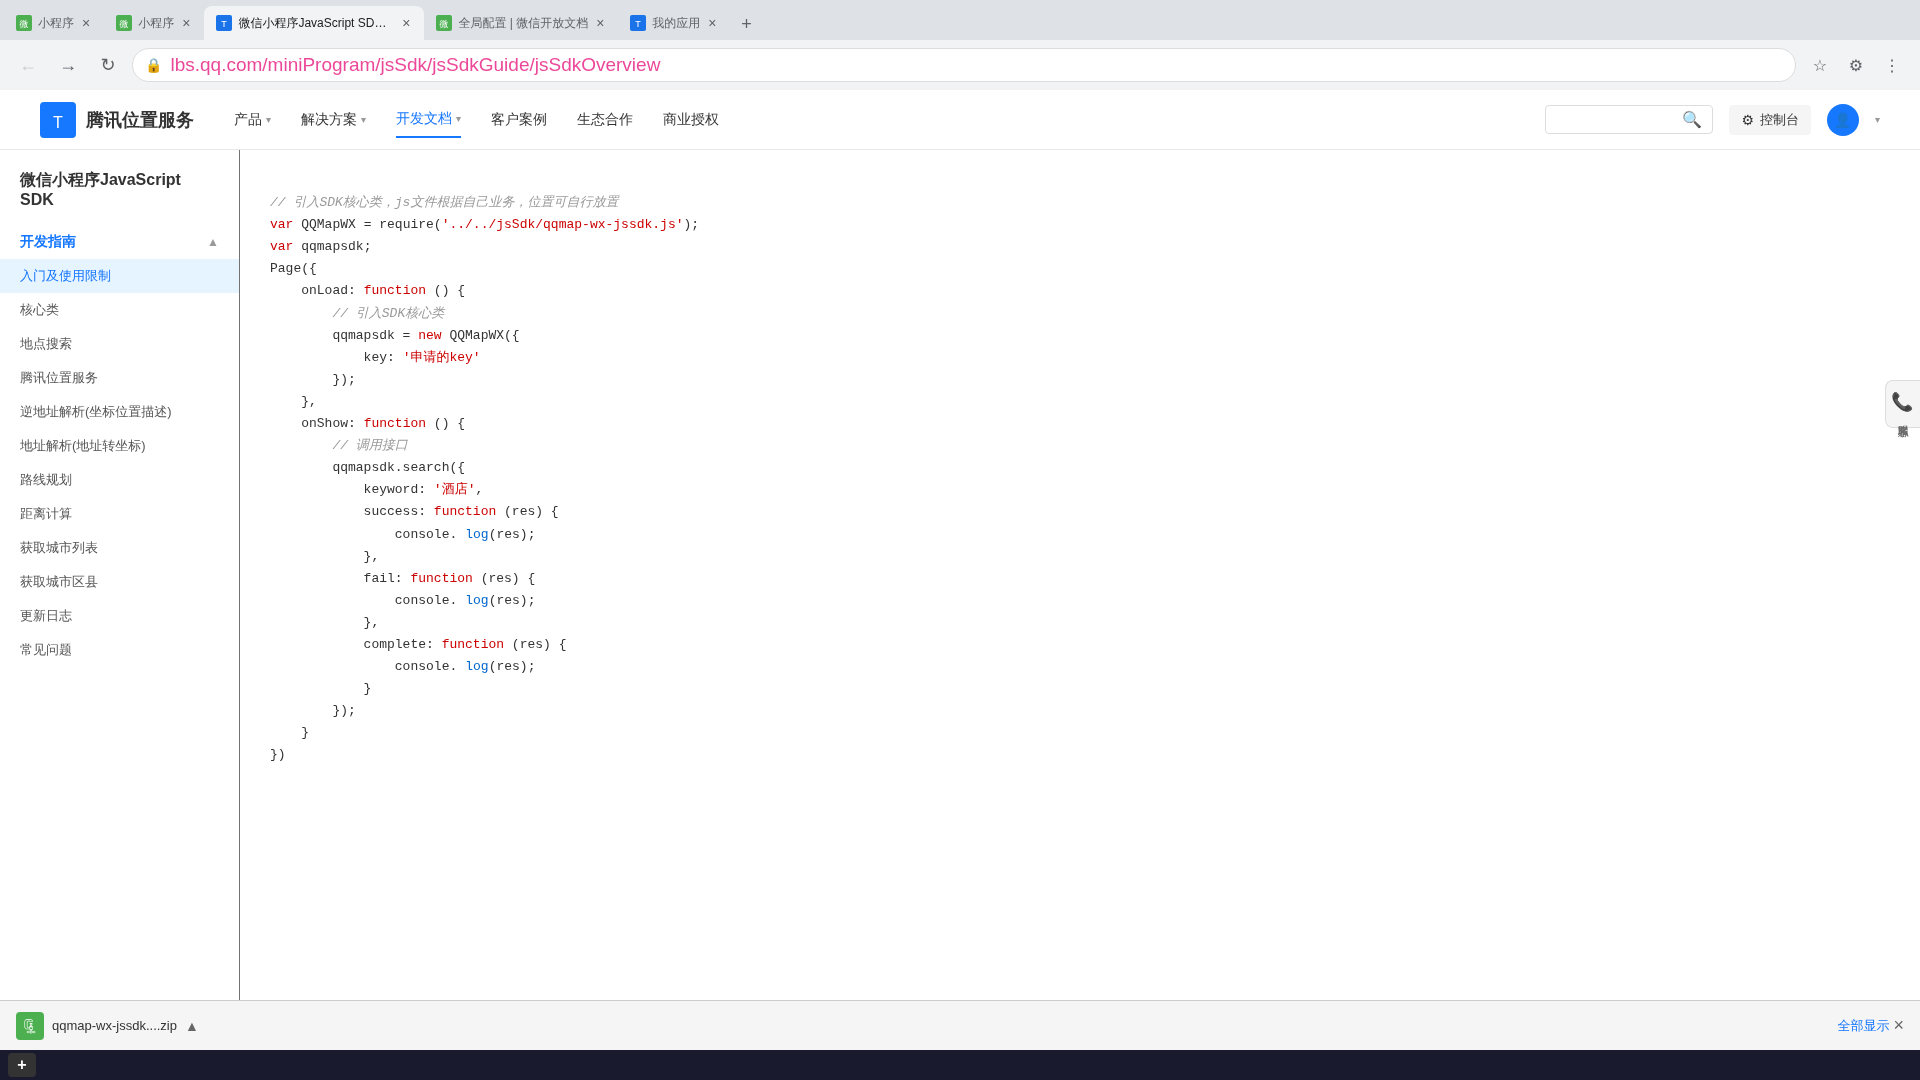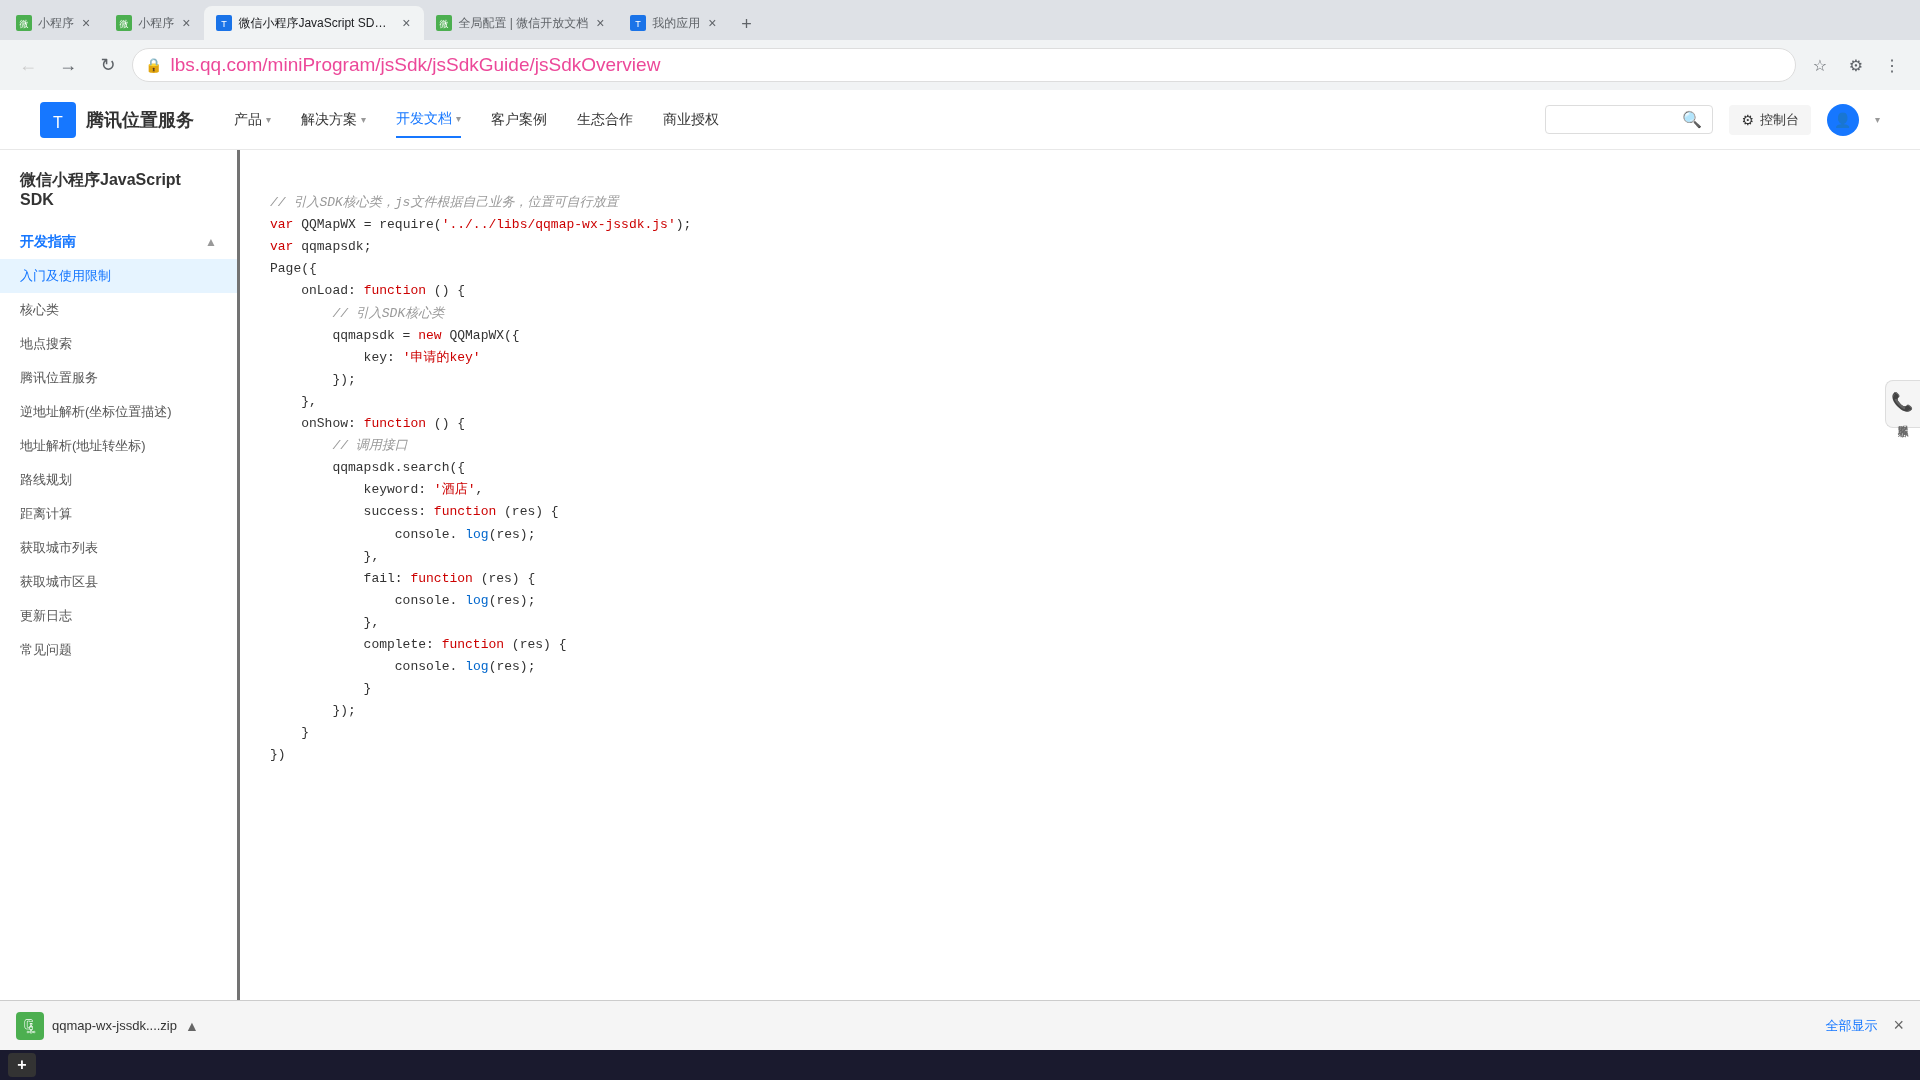--- a/index.html
+++ b/index.html
@@ -39,21 +39,21 @@
     .header-right { display: flex; align-items: center; gap: 16px; }
     .search-box { display: flex; align-items: center; border: 1px solid #ddd; border-radius: 4px; padding: 4px 10px; gap: 6px; }
     .search-box input { border: none; outline: none; font-size: 13px; width: 120px; }
     .control-btn { display: flex; align-items: center; gap: 6px; background: #f5f5f5; padding: 6px 12px; border-radius: 4px; cursor: pointer; font-size: 13px; color: #333; }
     .avatar { width: 32px; height: 32px; border-radius: 50%; background: #1677ff; display: flex; align-items: center; justify-content: center; color: white; font-size: 14px; cursor: pointer; }
 
     
     .content-area { display: flex; flex: 1; overflow: hidden; }
 
     
-    .sidebar { width: 240px; background: #fff; border-right: 3px solid #737373; padding: 20px 0; overflow-y: auto; flex-shrink: 0; }
+    .sidebar { width: 240px; background: #fff; border-right: 1px solid #737373; padding: 20px 0; overflow-y: auto; flex-shrink: 0; }
     .sidebar-title { font-size: 16px; font-weight: bold; color: #333; padding: 0 20px 16px; }
     .sidebar-section { margin-bottom: 4px; }
     .sidebar-section-header { display: flex; align-items: center; justify-content: space-between; padding: 8px 20px; font-size: 14px; color: #333; cursor: pointer; font-weight: bold; }
     .sidebar-section-header.active { color: #1677ff; }
     .sidebar-section-header .section-arrow { font-size: 12px; color: #999; }
     .sidebar-item { padding: 8px 20px; font-size: 13px; color: #555; cursor: pointer; border-radius: 0; }
     .sidebar-item.active { background: #e6f4ff; color: #1677ff; font-weight: 500; }
 
     
     .main-content { flex: 1; overflow-y: auto; padding: 0; position: relative; }
@@ -68,21 +68,21 @@
     .right-float { position: fixed; right: 0; top: 340px; background: #f5f5f5; border: 1px solid #ddd; border-right: none; border-radius: 8px 0 0 8px; padding: 10px 6px; display: flex; flex-direction: column; align-items: center; gap: 4px; cursor: pointer; }
     .right-float-icon { font-size: 18px; color: #666; }
     .right-float-text { font-size: 11px; color: #666; writing-mode: vertical-rl; text-orientation: mixed; }
 
     
     .download-bar { position: fixed; bottom: 0; left: 0; right: 0; height: 50px; background: #f5f5f5; border-top: 1px solid #ddd; display: flex; align-items: center; padding: 0 16px; gap: 12px; }
     .download-item { display: flex; align-items: center; gap: 8px; flex: 1; }
     .download-icon { width: 28px; height: 28px; background: #4caf50; border-radius: 4px; display: flex; align-items: center; justify-content: center; color: white; font-size: 14px; }
     .download-name { font-size: 13px; color: #333; }
     .download-arrow { font-size: 14px; color: #666; cursor: pointer; }
-    .download-right { display: flex; align-items: center; gap: 16px; }
+    .download-right { display: flex; align-items: center; gap: 4px; }
     .show-all-btn { font-size: 13px; color: #1677ff; cursor: pointer; }
     .close-download { font-size: 18px; color: #666; cursor: pointer; }
 
     
     .taskbar { position: fixed; bottom: 50px; left: 0; right: 0; height: 30px; background: #1a1a2e; display: flex; align-items: center; padding: 0 8px; gap: 8px; }
   </style>
 </head>
 <body>
 
 <div class="browser-chrome">
@@ -230,21 +230,21 @@
         <div class="sidebar-item">获取城市区县</div>
         <div class="sidebar-item">更新日志</div>
         <div class="sidebar-item">常见问题</div>
       </div>
     </div>
 
     <div class="main-content">
       <div class="code-container">
         <div class="code-block">
 <span class="code-comment">// 引入SDK核心类，js文件根据自己业务，位置可自行放置</span>
-<span><span class="code-keyword">var</span> <span>QQMapWX = </span><span>require</span><span>(</span><span class="code-string">'../../libs/qqmap-wx-jssdk.js'</span><span>);</span></span>
+<span><span class="code-keyword">var</span> <span>QQMapWX = </span><span>require</span><span>(</span><span class="code-string">'../../jsSdk/qqmap-wx-jssdk.js'</span><span>);</span></span>
 <span><span class="code-keyword">var</span> <span>qqmapsdk;</span></span>
 <span><span>Page({</span></span>
 <span>    onLoad: <span class="code-keyword">function</span> () {</span>
 <span class="code-comment">        // 引入SDK核心类</span>
 <span>        qqmapsdk = <span class="code-keyword">new</span> QQMapWX({</span>
 <span>            key: <span class="code-string">'申请的key'</span></span>
 <span>        });</span>
 <span>    },</span>
 <span>    onShow: <span class="code-keyword">function</span> () {</span>
 <span class="code-comment">        // 调用接口</span>

